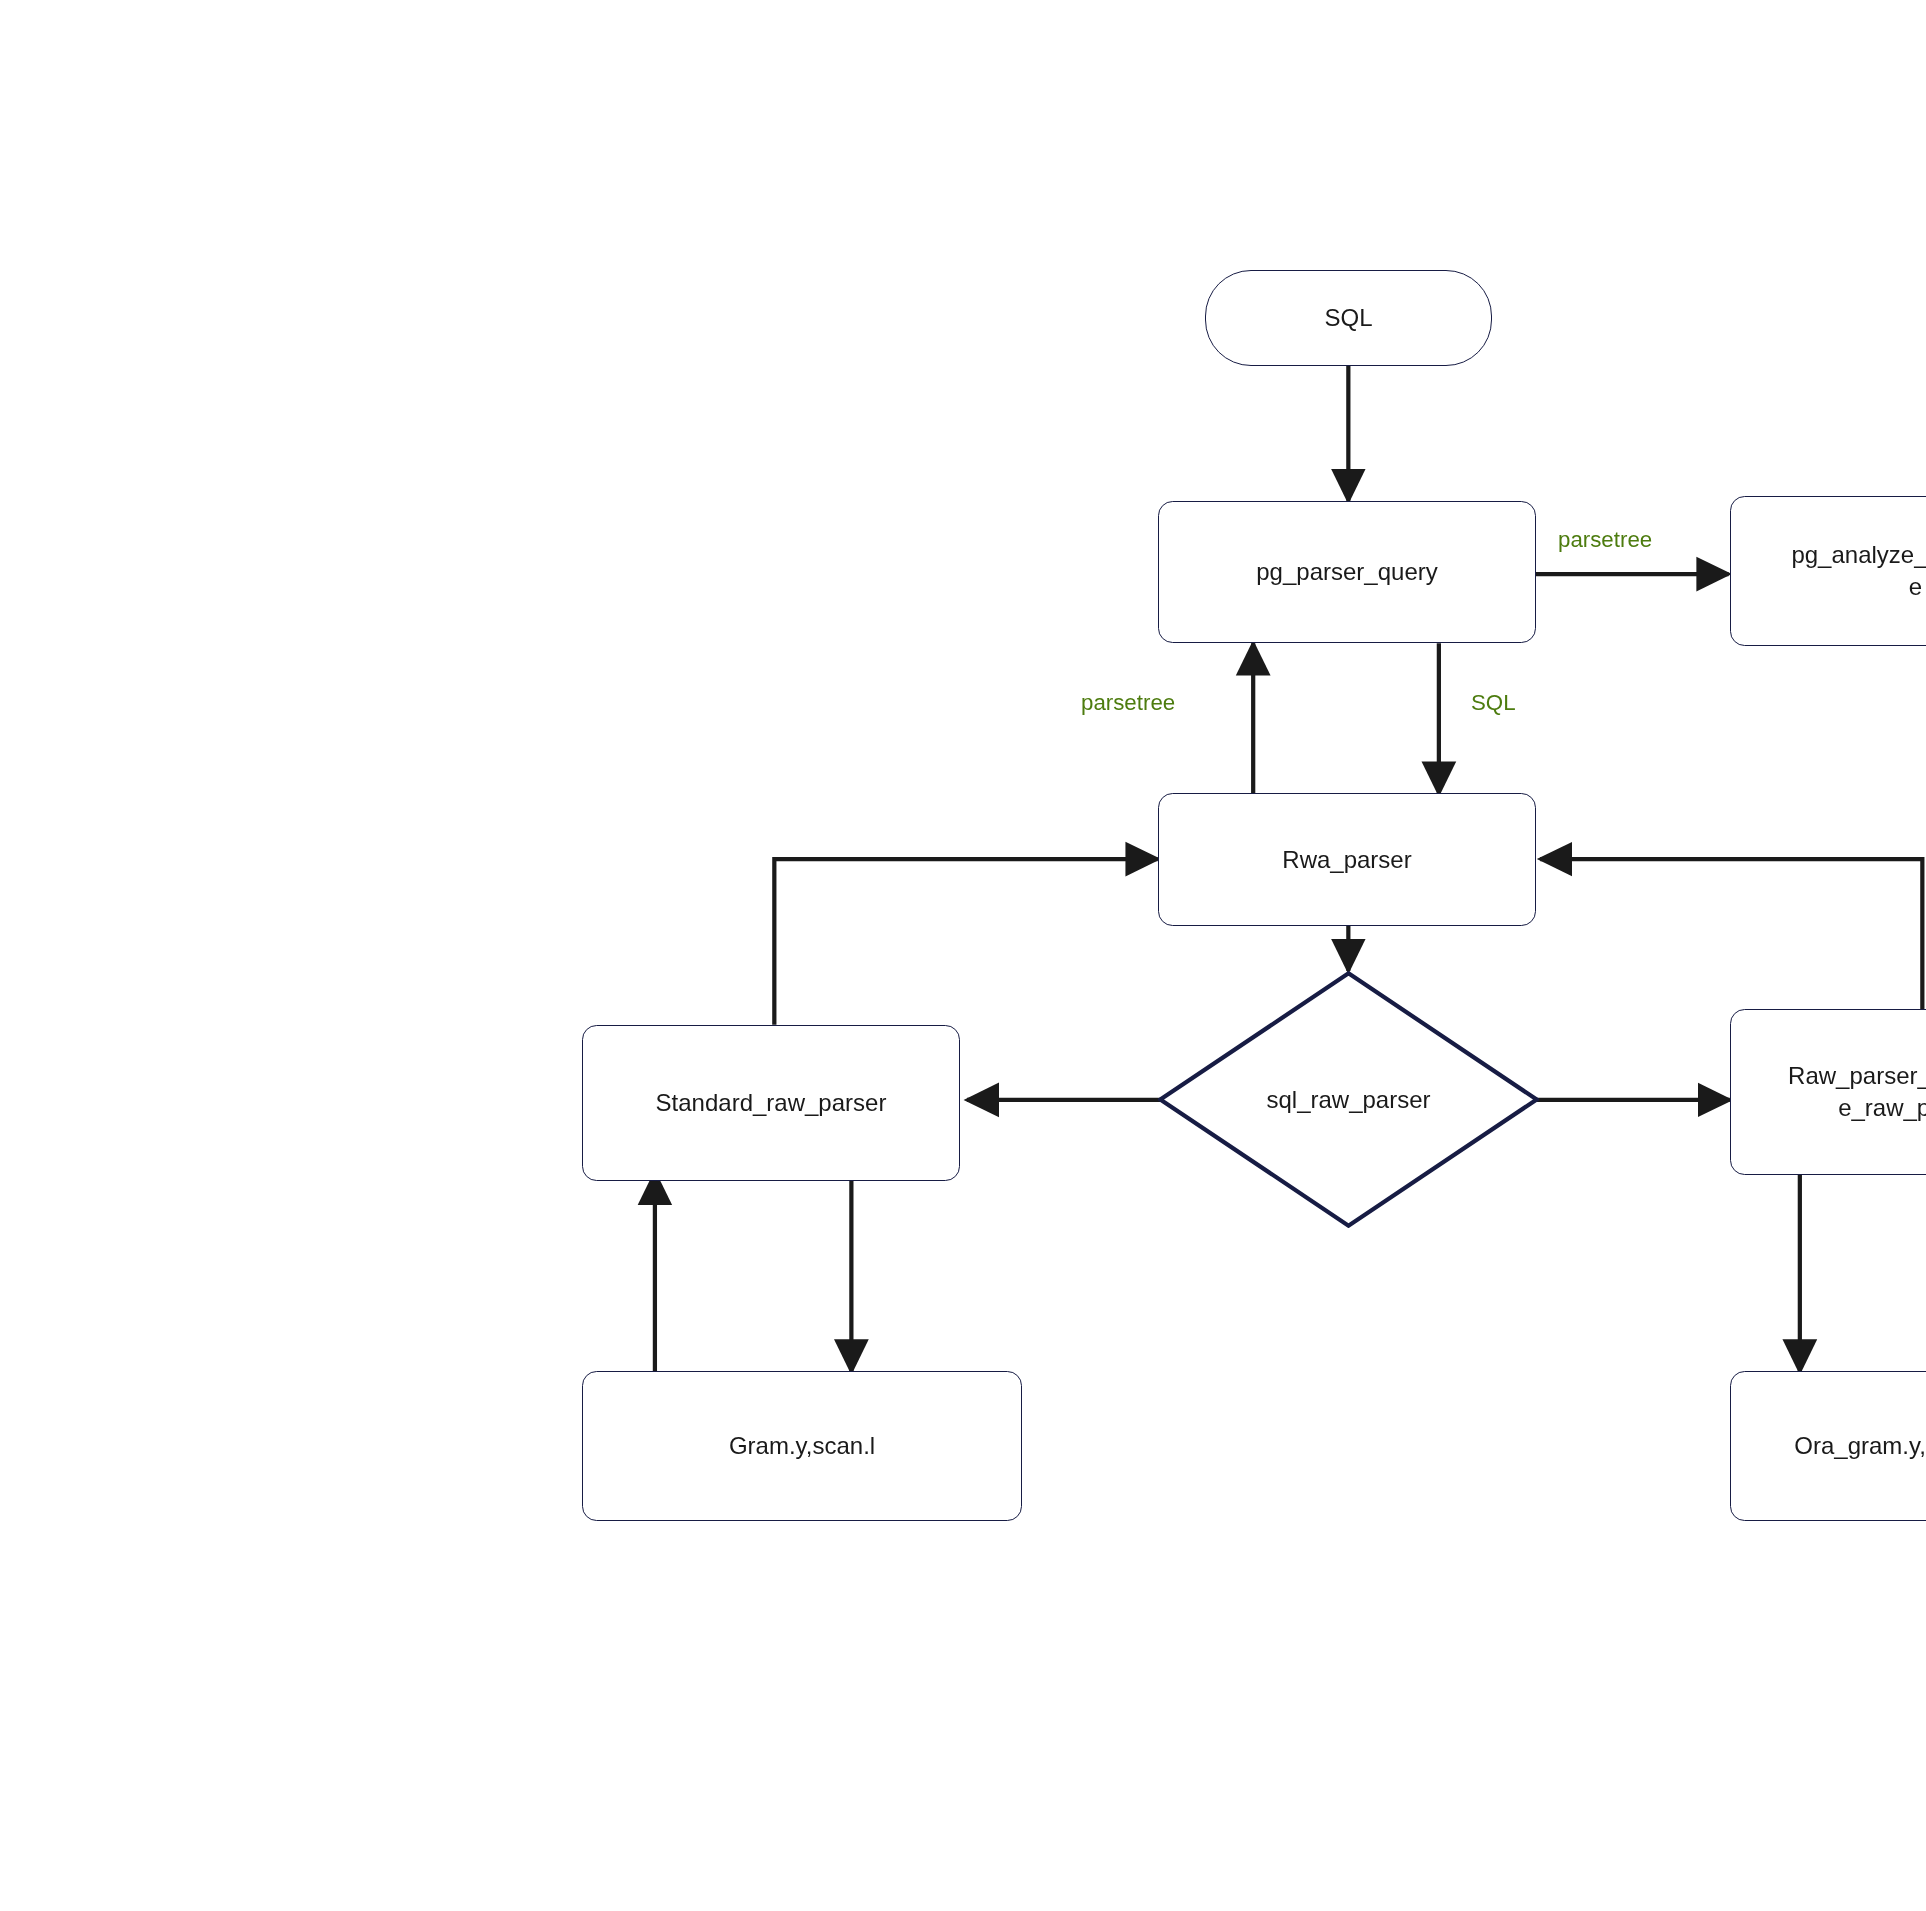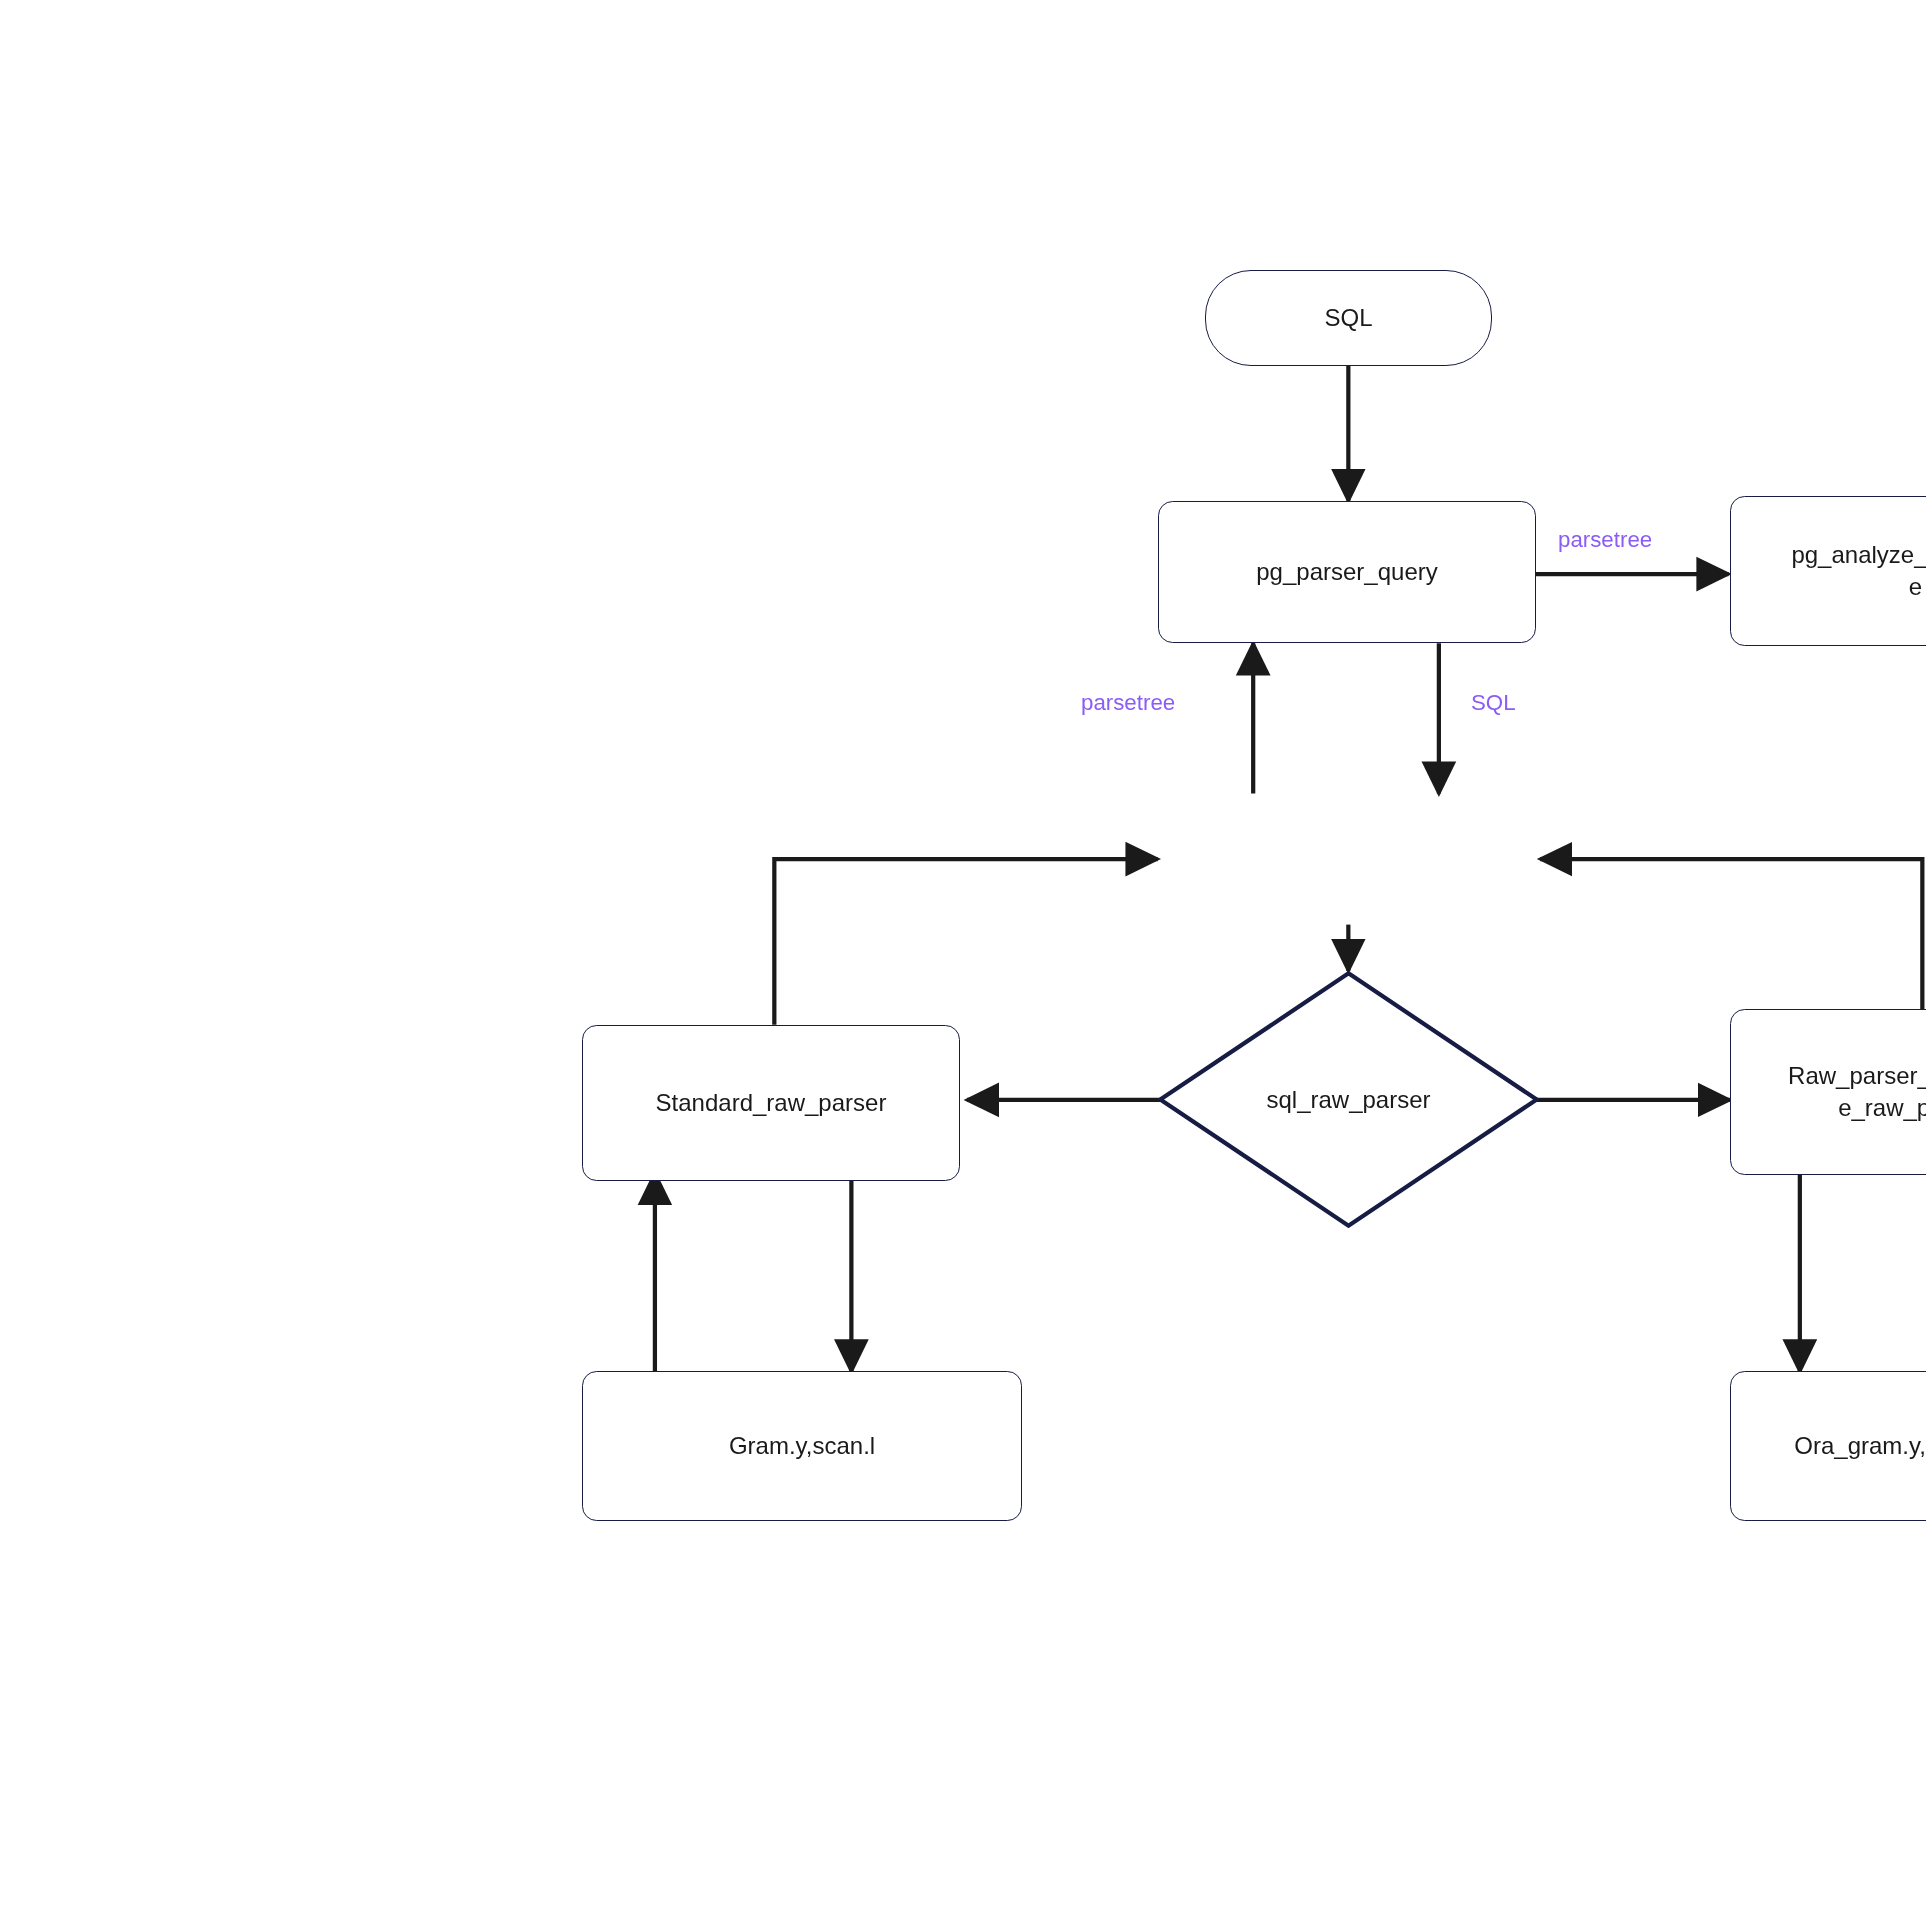--- a/index.html
+++ b/index.html
@@ -57,21 +57,21 @@
     position: absolute;
     left: 0; top: 0;
     width: 100%; height: 100%;
   }
   .diamond .label {
     position: relative;
     z-index: 2;
   }
   .edge-label {
     position: absolute;
-    color: #8b5cf6;
+    color: #4d7c0f;
     font-size: 22.3px;
     line-height: 1.2;
     font-family: "Liberation Sans", sans-serif;
     white-space: nowrap;
     background: transparent;
     z-index: 4;
   }
 </style>
 </head>
 <body>
@@ -121,20 +121,23 @@
 
   <div class="node rect" style="left:1158px; top:501px; width:378px; height:142px;">
     <span class="label">pg_parser_query</span>
   </div>
 
   <div class="node rect" style="left:1730px; top:496px; width:371px; height:150px;">
     <span class="label">pg_analyze_and_rewrit
 e</span>
   </div>
 
+  <div class="node rect" style="left:1158px; top:793px; width:378px; height:133px;">
+    <span class="label">Rwa_parser</span>
+  </div>
 
   <div class="node diamond" style="left:1158px; top:971px; width:381px; height:257px;">
     <svg class="dshape" viewBox="0 0 990 668" preserveAspectRatio="none" xmlns="http://www.w3.org/2000/svg">
       <polygon points="495,6 984,334 495,662 6,334" fill="#ffffff" stroke="#171c44" stroke-width="11"></polygon>
     </svg>
     <span class="label">sql_raw_parser</span>
   </div>
 
   <div class="node rect" style="left:582px; top:1025px; width:378px; height:156px;">
     <span class="label">Standard_raw_parser</span>

